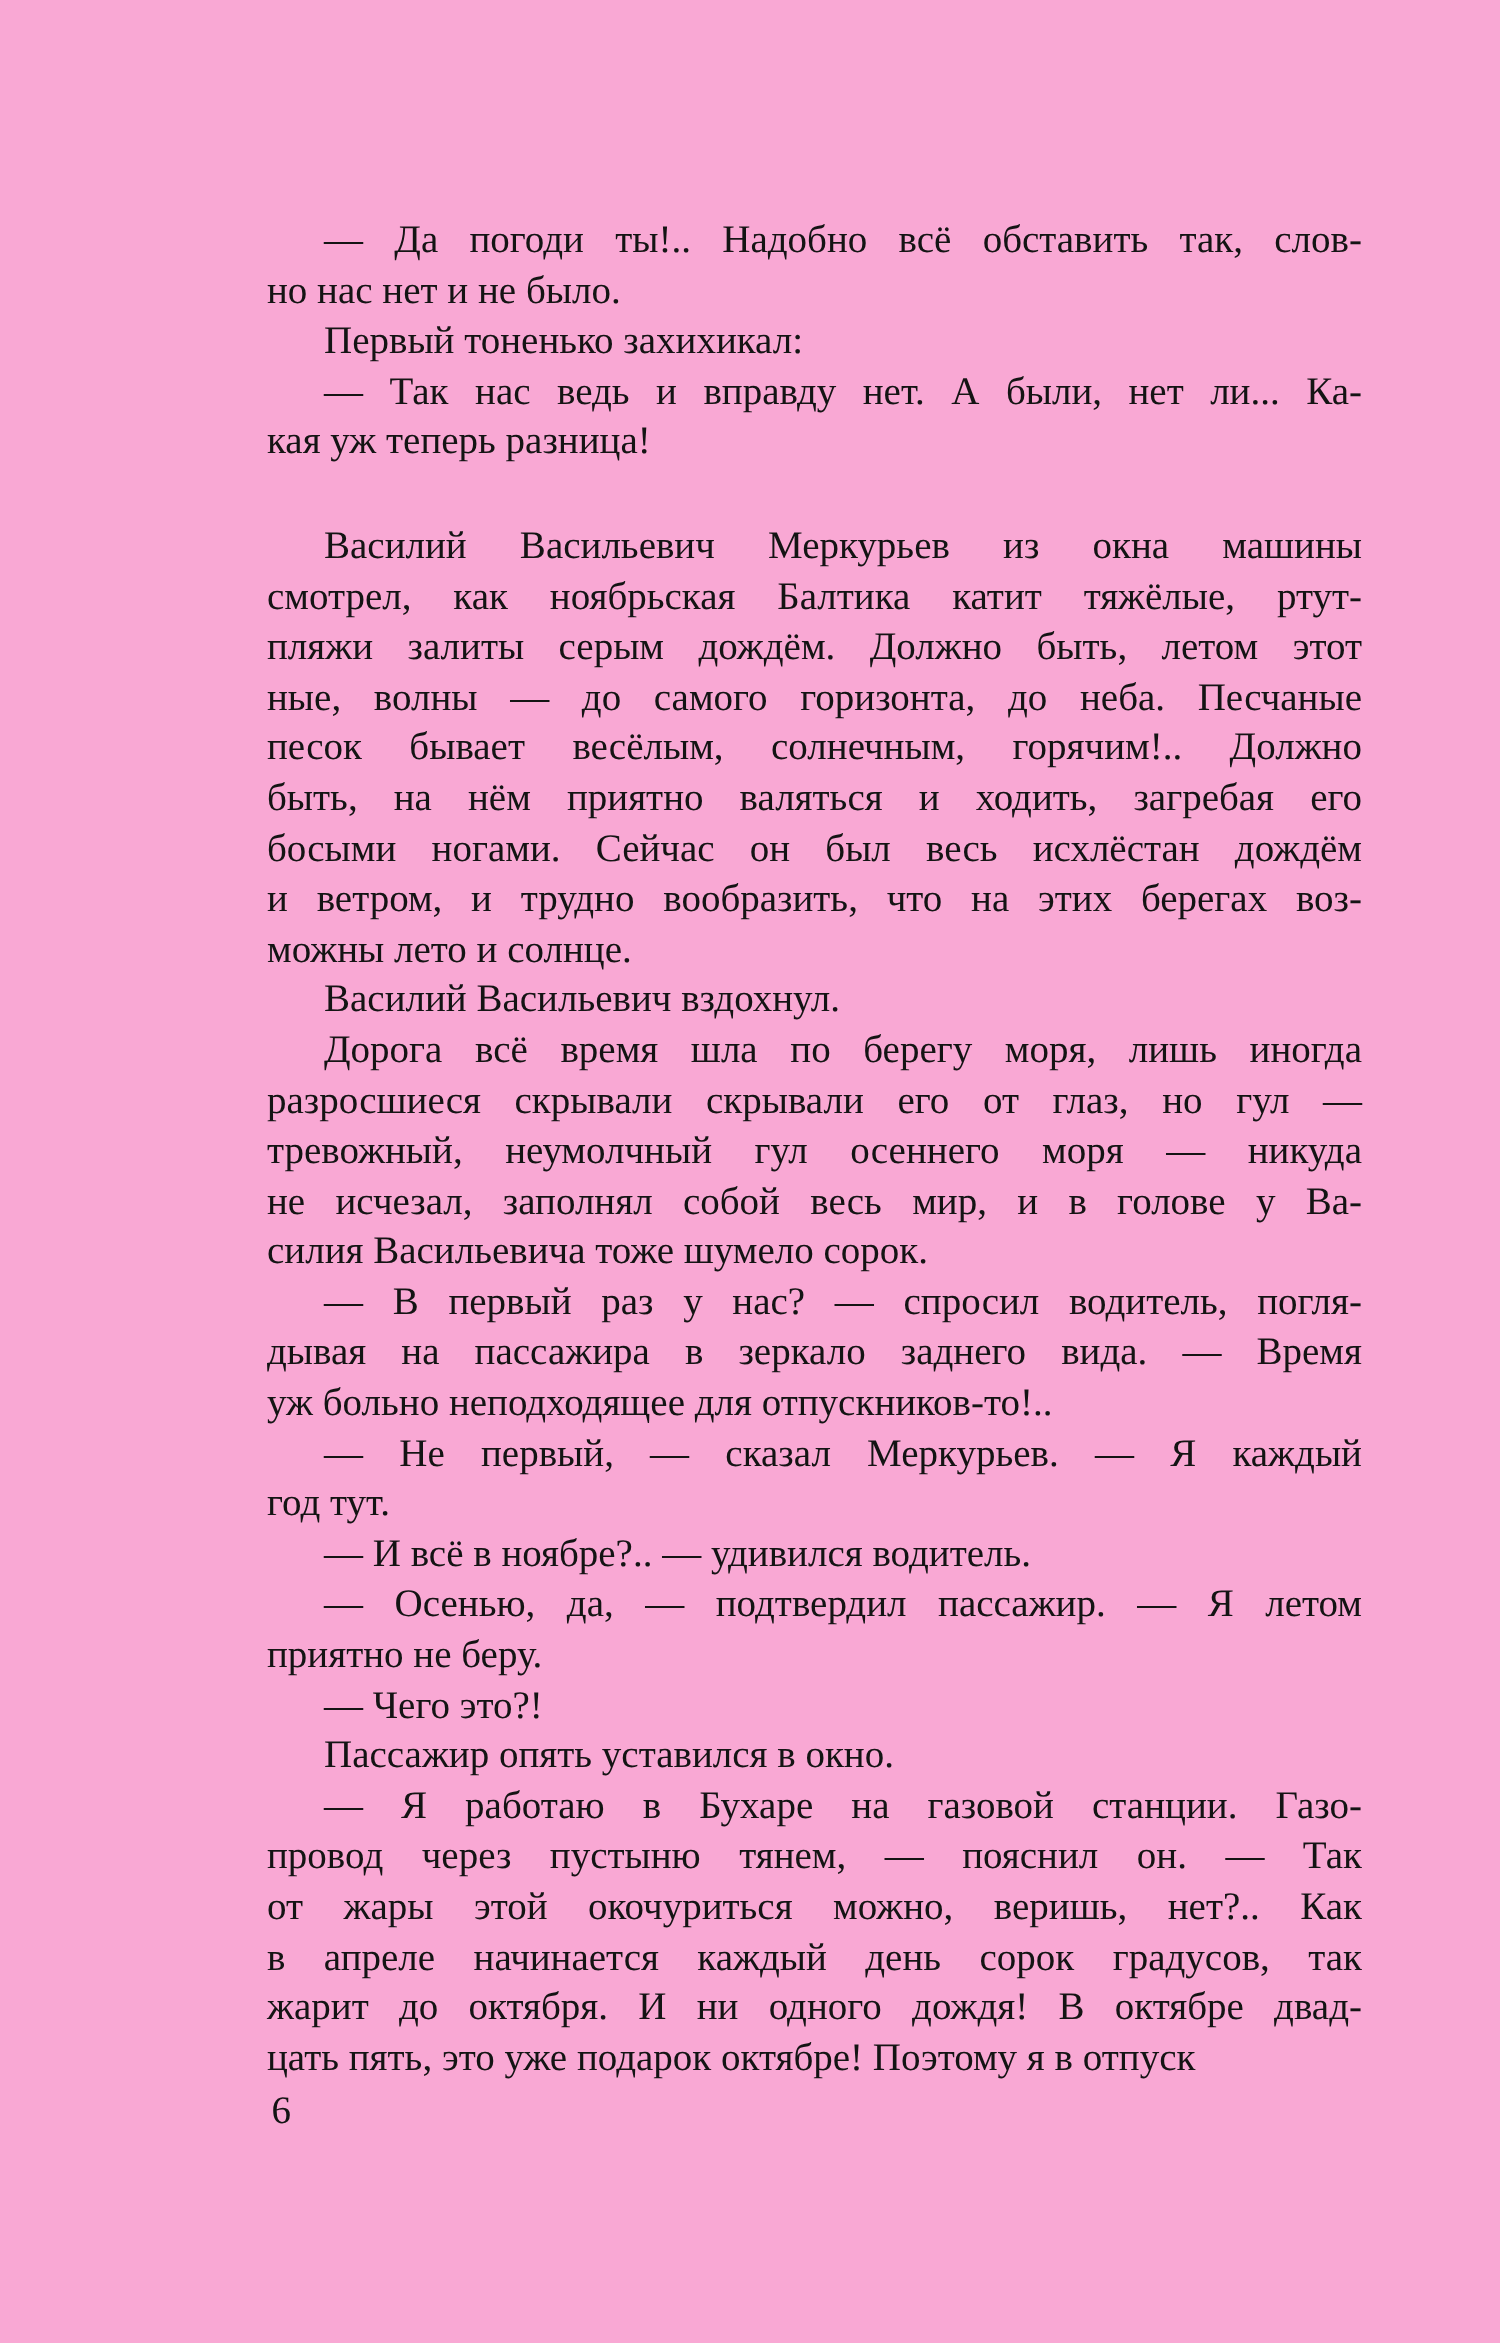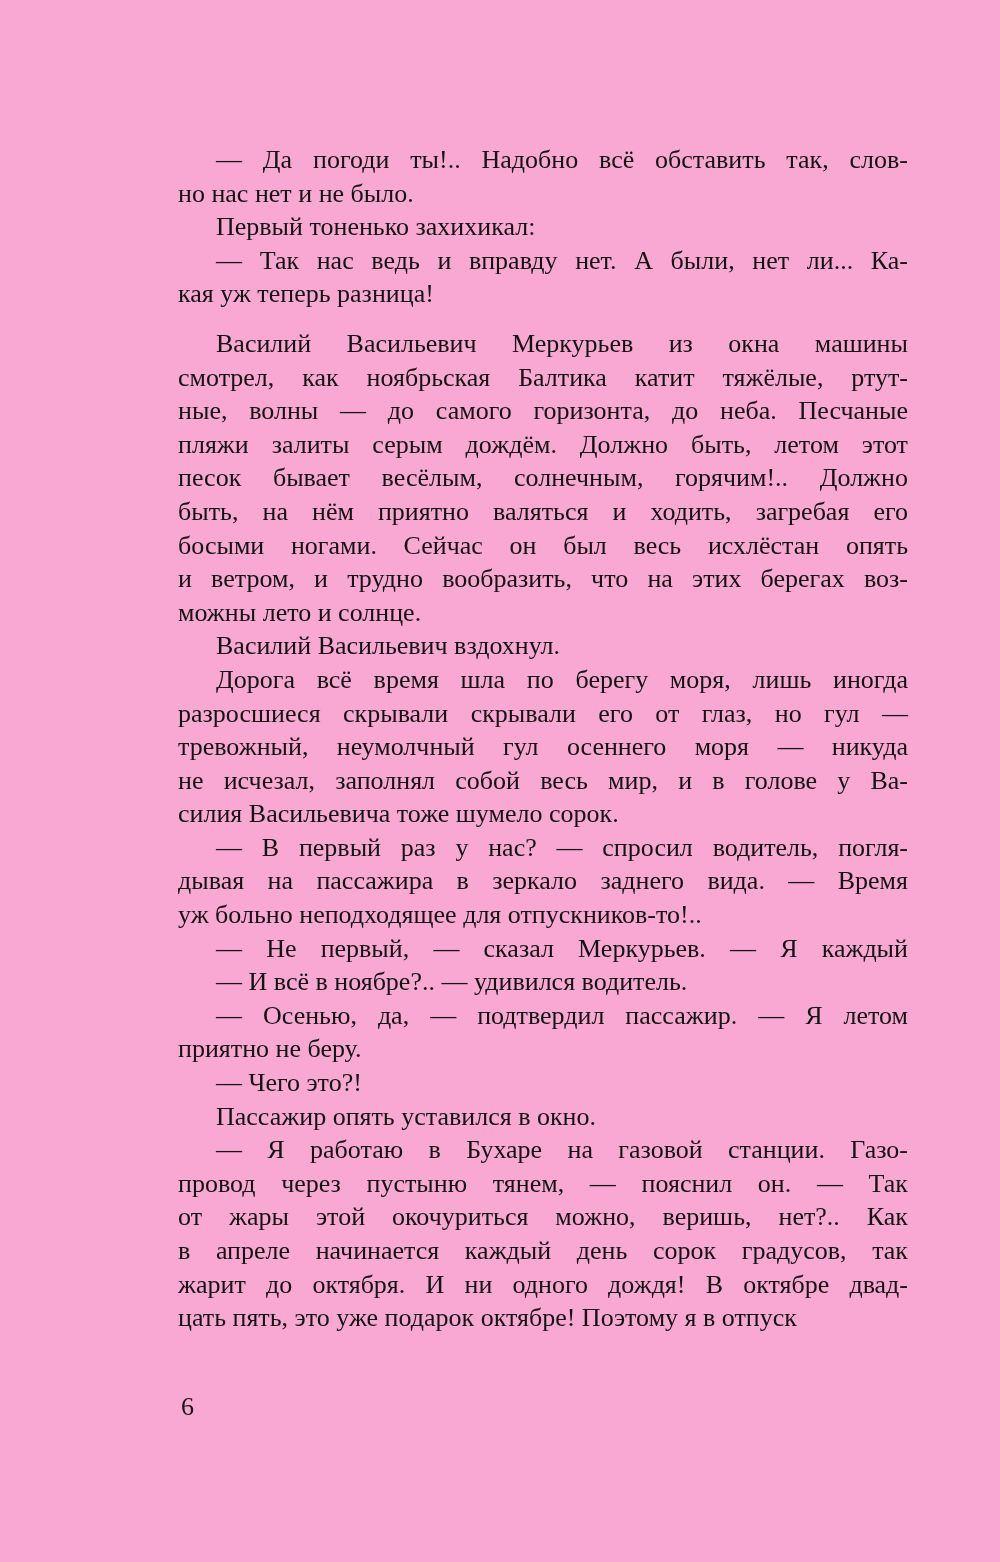--- a/index.html
+++ b/index.html
@@ -23,21 +23,21 @@
     width: 730px;
     font-size: 26px;
     line-height: 33.6px;
     color: #141414;
   }
   .paragraph {
     margin: 0;
     padding: 0;
   }
   .paragraph.gap-before {
-    margin-top: 16px;
+    margin-top: 36px;
   }
   .line {
     text-align: justify;
     text-align-last: justify;
     hyphens: none;
   }
   .line.last {
     text-align-last: left;
   }
   .line.first {
@@ -63,45 +63,46 @@
       <div class="paragraph">
         <div class="line first last">Первый тоненько захихикал:</div>
       </div>
       <div class="paragraph">
         <div class="line first">— Так нас ведь и вправду нет. А были, нет ли... Ка-</div>
         <div class="line last">кая уж теперь разница!</div>
       </div>
       <div class="paragraph gap-before">
         <div class="line first">Василий Васильевич Меркурьев из окна машины</div>
         <div class="line">смотрел, как ноябрьская Балтика катит тяжёлые, ртут-</div>
+        <div class="line">пляжи залиты серым дождём. Должно быть, летом этот</div>
         <div class="line">ные, волны — до самого горизонта, до неба. Песчаные</div>
-        <div class="line">пляжи залиты серым дождём. Должно быть, летом этот</div>
         <div class="line">песок бывает весёлым, солнечным, горячим!.. Должно</div>
         <div class="line">быть, на нём приятно валяться и ходить, загребая его</div>
-        <div class="line">босыми ногами. Сейчас он был весь исхлёстан опять</div>
+        <div class="line">босыми ногами. Сейчас он был весь исхлёстан дождём</div>
         <div class="line">и ветром, и трудно вообразить, что на этих берегах воз-</div>
         <div class="line last">можны лето и солнце.</div>
       </div>
       <div class="paragraph">
         <div class="line first last">Василий Васильевич вздохнул.</div>
       </div>
       <div class="paragraph">
         <div class="line first">Дорога всё время шла по берегу моря, лишь иногда</div>
         <div class="line">разросшиеся скрывали скрывали его от глаз, но гул —</div>
         <div class="line">тревожный, неумолчный гул осеннего моря — никуда</div>
         <div class="line">не исчезал, заполнял собой весь мир, и в голове у Ва-</div>
         <div class="line last">силия Васильевича тоже шумело сорок.</div>
       </div>
       <div class="paragraph">
         <div class="line first">— В первый раз у нас? — спросил водитель, погля-</div>
         <div class="line">дывая на пассажира в зеркало заднего вида. — Время</div>
         <div class="line last">уж больно неподходящее для отпускников-то!..</div>
       </div>
       <div class="paragraph">
         <div class="line first">— Не первый, — сказал Меркурьев. — Я каждый</div>
+        <div class="line last">год тут.</div>
       </div>
       <div class="paragraph">
         <div class="line first last">— И всё в ноябре?.. — удивился водитель.</div>
       </div>
       <div class="paragraph">
         <div class="line first">— Осенью, да, — подтвердил пассажир. — Я летом</div>
         <div class="line last">приятно не беру.</div>
       </div>
       <div class="paragraph">
         <div class="line first last">— Чего это?!</div>

